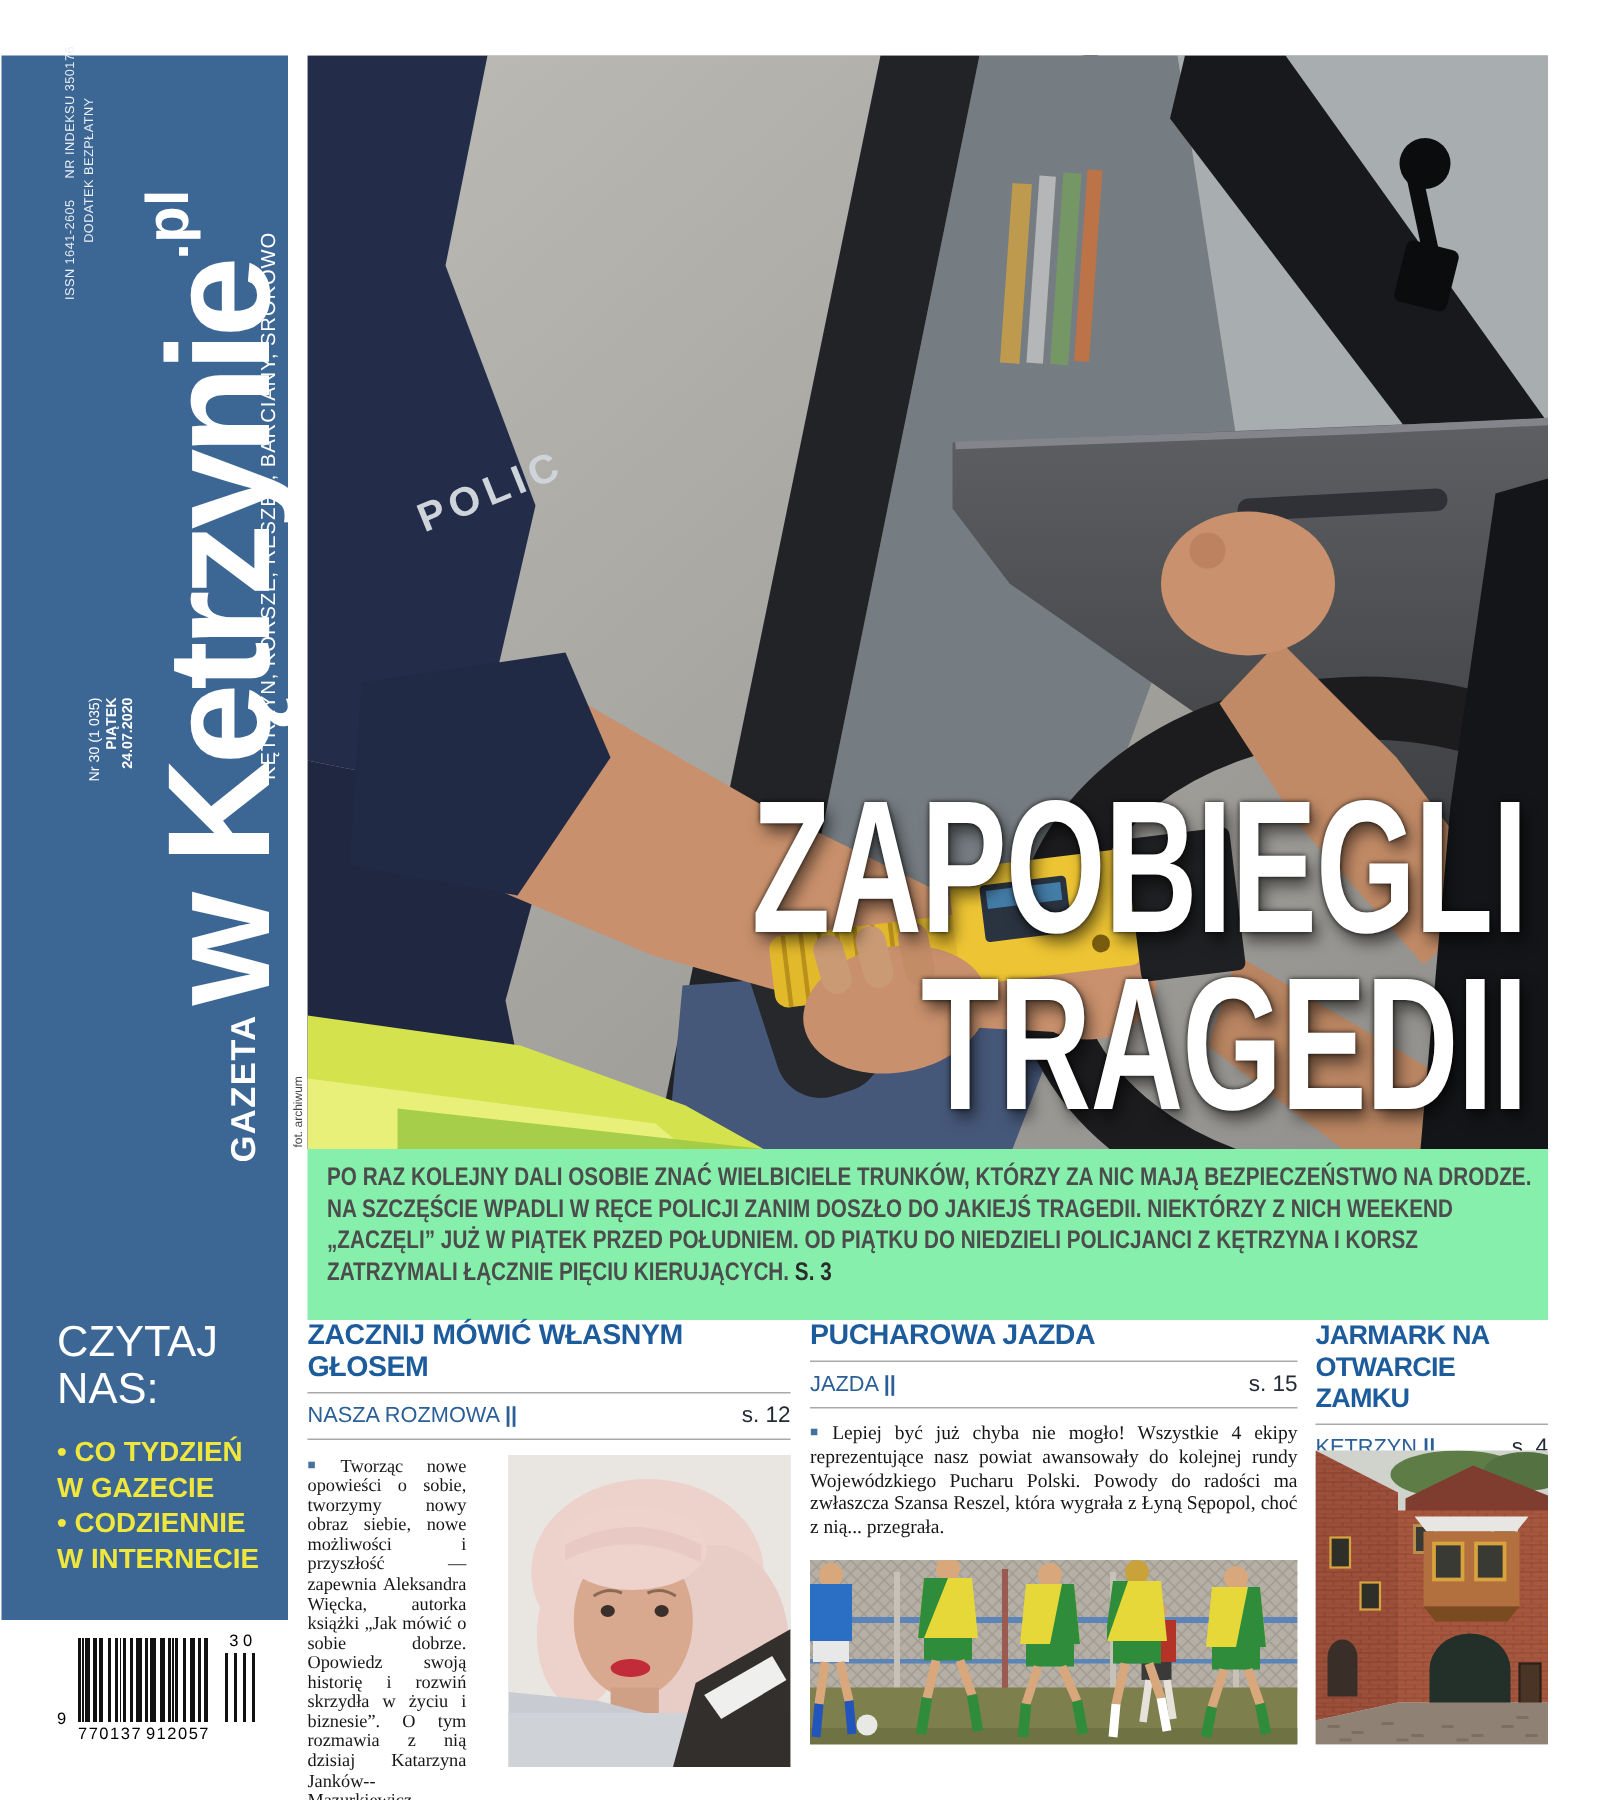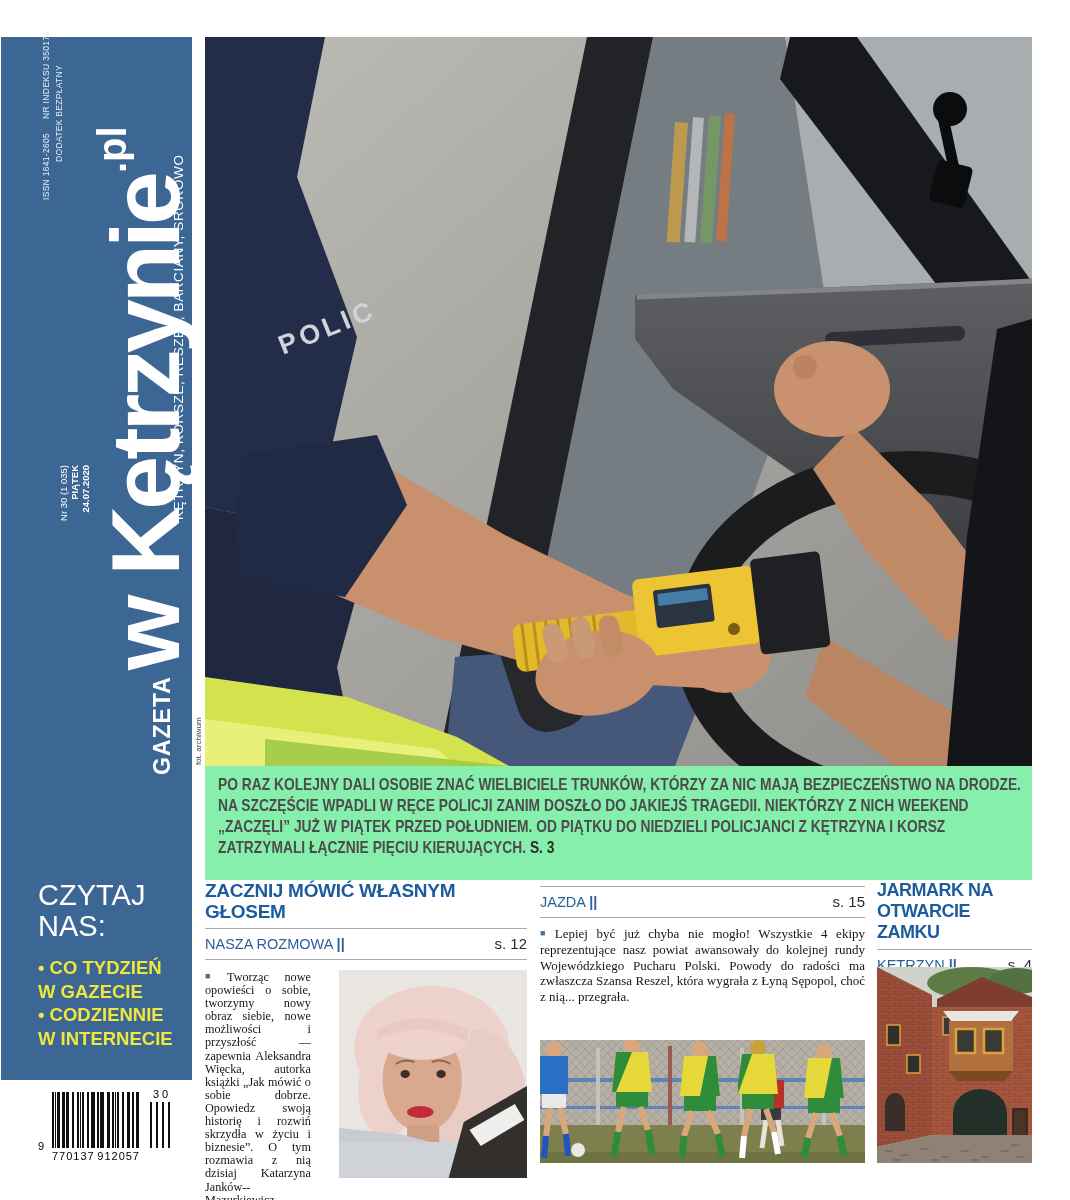--- a/index.html
+++ b/index.html
@@ -212,20 +212,24 @@
         <ellipse cx="392" cy="636" rx="62" ry="42" fill="#c8906c" transform="rotate(-10 392 636)"></ellipse>
         <rect x="340" y="586" width="20" height="40" rx="10" fill="#c99a74" transform="rotate(-16 350 606)"></rect>
         <rect x="368" y="580" width="20" height="42" rx="10" fill="#c99a74" transform="rotate(-14 378 601)"></rect>
         <rect x="396" y="578" width="20" height="42" rx="10" fill="#c28c66" transform="rotate(-12 406 599)"></rect>
       </g>
     </svg>
   </div>
 
   <div class="v credit">fot. archiwum</div>
 
+  <div class="headline">
+    <span class="hl">ZAPOBIEGLI</span>
+    <span class="hl">TRAGEDII</span>
+  </div>
 
   <div class="lead">
     <div class="lead-in">
       <span>PO RAZ KOLEJNY DALI OSOBIE ZNAĆ WIELBICIELE TRUNKÓW, KTÓRZY ZA NIC MAJĄ BEZPIECZEŃSTWO NA DRODZE. NA SZCZĘŚCIE WPADLI W RĘCE POLICJI ZANIM DOSZŁO DO JAKIEJŚ TRAGEDII. NIEKTÓRZY Z NICH WEEKEND „ZACZĘLI” JUŻ W PIĄTEK PRZED POŁUDNIEM. OD PIĄTKU DO NIEDZIELI POLICJANCI Z KĘTRZYNA I KORSZ ZATRZYMALI ŁĄCZNIE PIĘCIU KIERUJĄCYCH.</span>
       <span class="pref">S. 3</span>
     </div>
   </div>
 
   <div class="col c1">
     <div class="a-title">ZACZNIJ MÓWIĆ WŁASNYM GŁOSEM</div>
@@ -260,20 +264,21 @@
             <rect x="0" y="172" width="199" height="36" fill="#cfd3d8"></rect>
             <polygon points="132,152 199,116 199,208 116,208" fill="#332f2c"></polygon>
             <polygon points="138,160 186,134 196,150 150,176" fill="#efefed"></polygon>
           </g>
         </svg>
       </div>
     </div>
   </div>
 
   <div class="col c2">
+    <div class="a-title">PUCHAROWA JAZDA</div>
     <div class="rule"></div>
     <div class="kick-row">
       <span class="kick"><span>JAZDA</span>
         <span class="bars">||</span></span>
       <span class="pageref">s. 15</span>
     </div>
     <div class="rule" style="margin-top:0"></div>
     <div class="body-serif c2-text">
       <span class="sq">■</span><span>Lepiej być już chyba nie mogło! Wszystkie 4 ekipy reprezentujące nasz powiat awansowały do kolejnej rundy Wojewódzkiego Pucharu Polski. Powody do radości ma zwłaszcza Szansa Reszel, która wygrała z Łyną Sępopol, choć z nią... przegrała.</span>
     </div>

